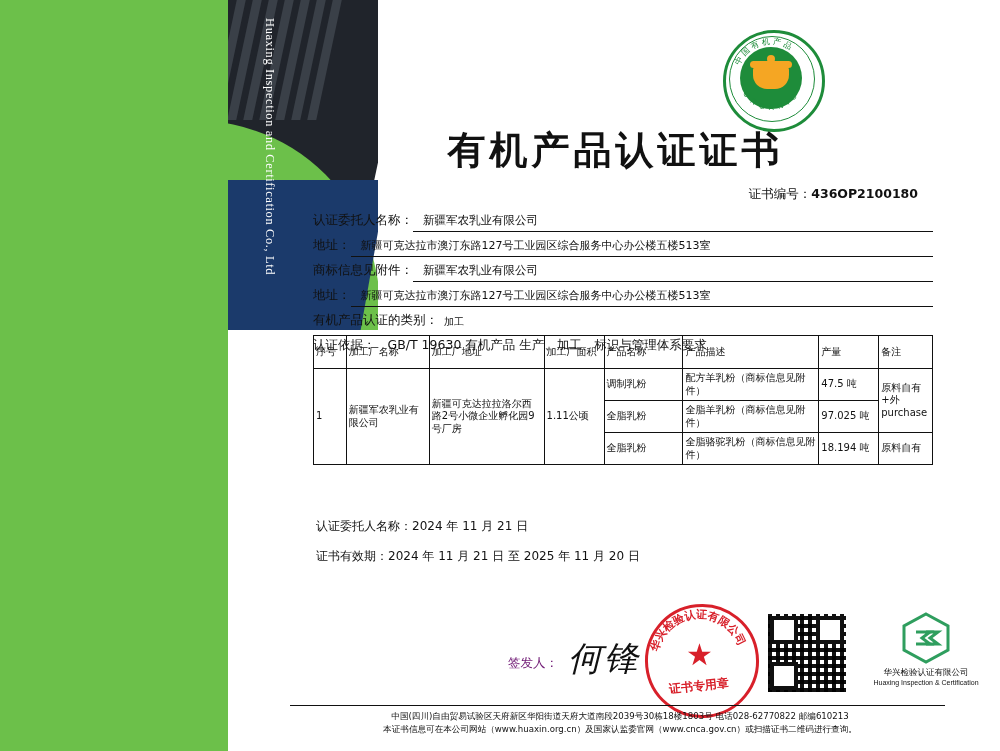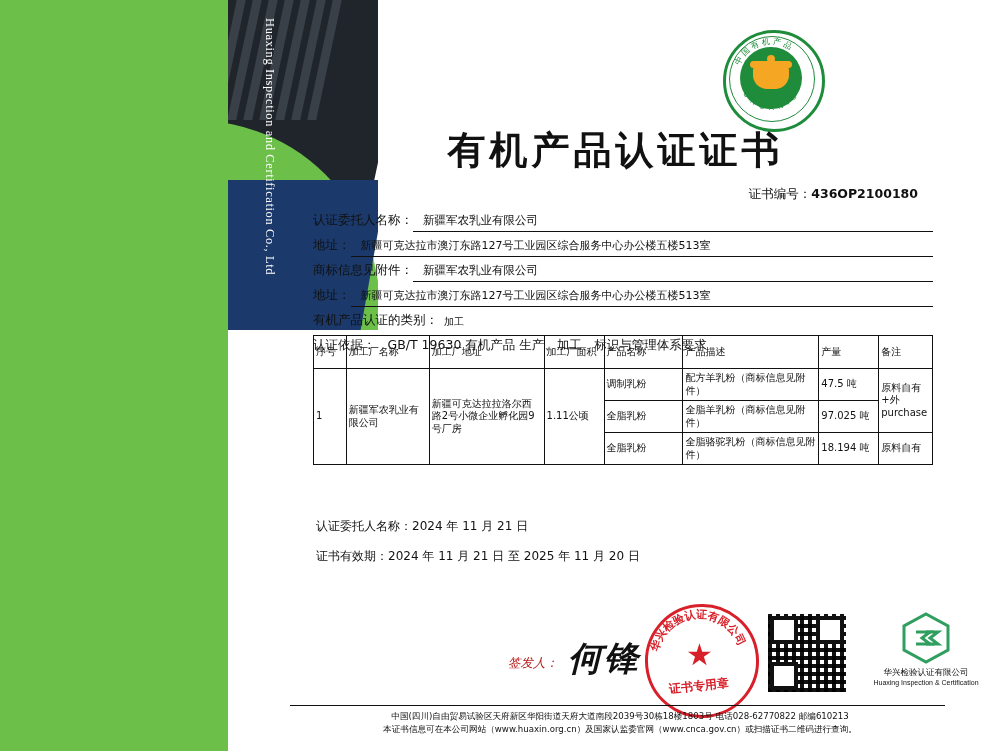--- a/index.html
+++ b/index.html
@@ -155,28 +155,27 @@
   }
   .dates{
     position:absolute;left:88px;top:518px;
     font-family:"DejaVu Sans", sans-serif;
     font-size:12px;color:#111;
   }
   .dates div{margin-bottom:13px;}
   
   .sign-label{
     position:absolute;left:280px;top:655px;
-    font-size:12.5px;color:#b91c1c;
-    font-family:"DejaVu Sans", sans-serif;
-    font-style:italic;
+    font-size:12.5px;color:#701a75;
+    font-family:"DejaVu Sans", sans-serif;
   }
   .sign-img{
     position:absolute;left:340px;top:636px;
     font-family:"Liberation Serif", serif;
-    font-size:34px;color:#111;font-style:italic;font-weight:bold;
+    font-size:34px;color:#111;font-style:italic;font-weight:normal;
     letter-spacing:2px;
   }
   
   .seal{
     position:absolute;left:417px;top:604px;width:108px;height:108px;
   }
   .seal .circle{
     position:absolute;left:0;top:0;width:108px;height:108px;
     border-radius:50%;border:3px solid #d8202a;
     transform:rotate(-6deg);

